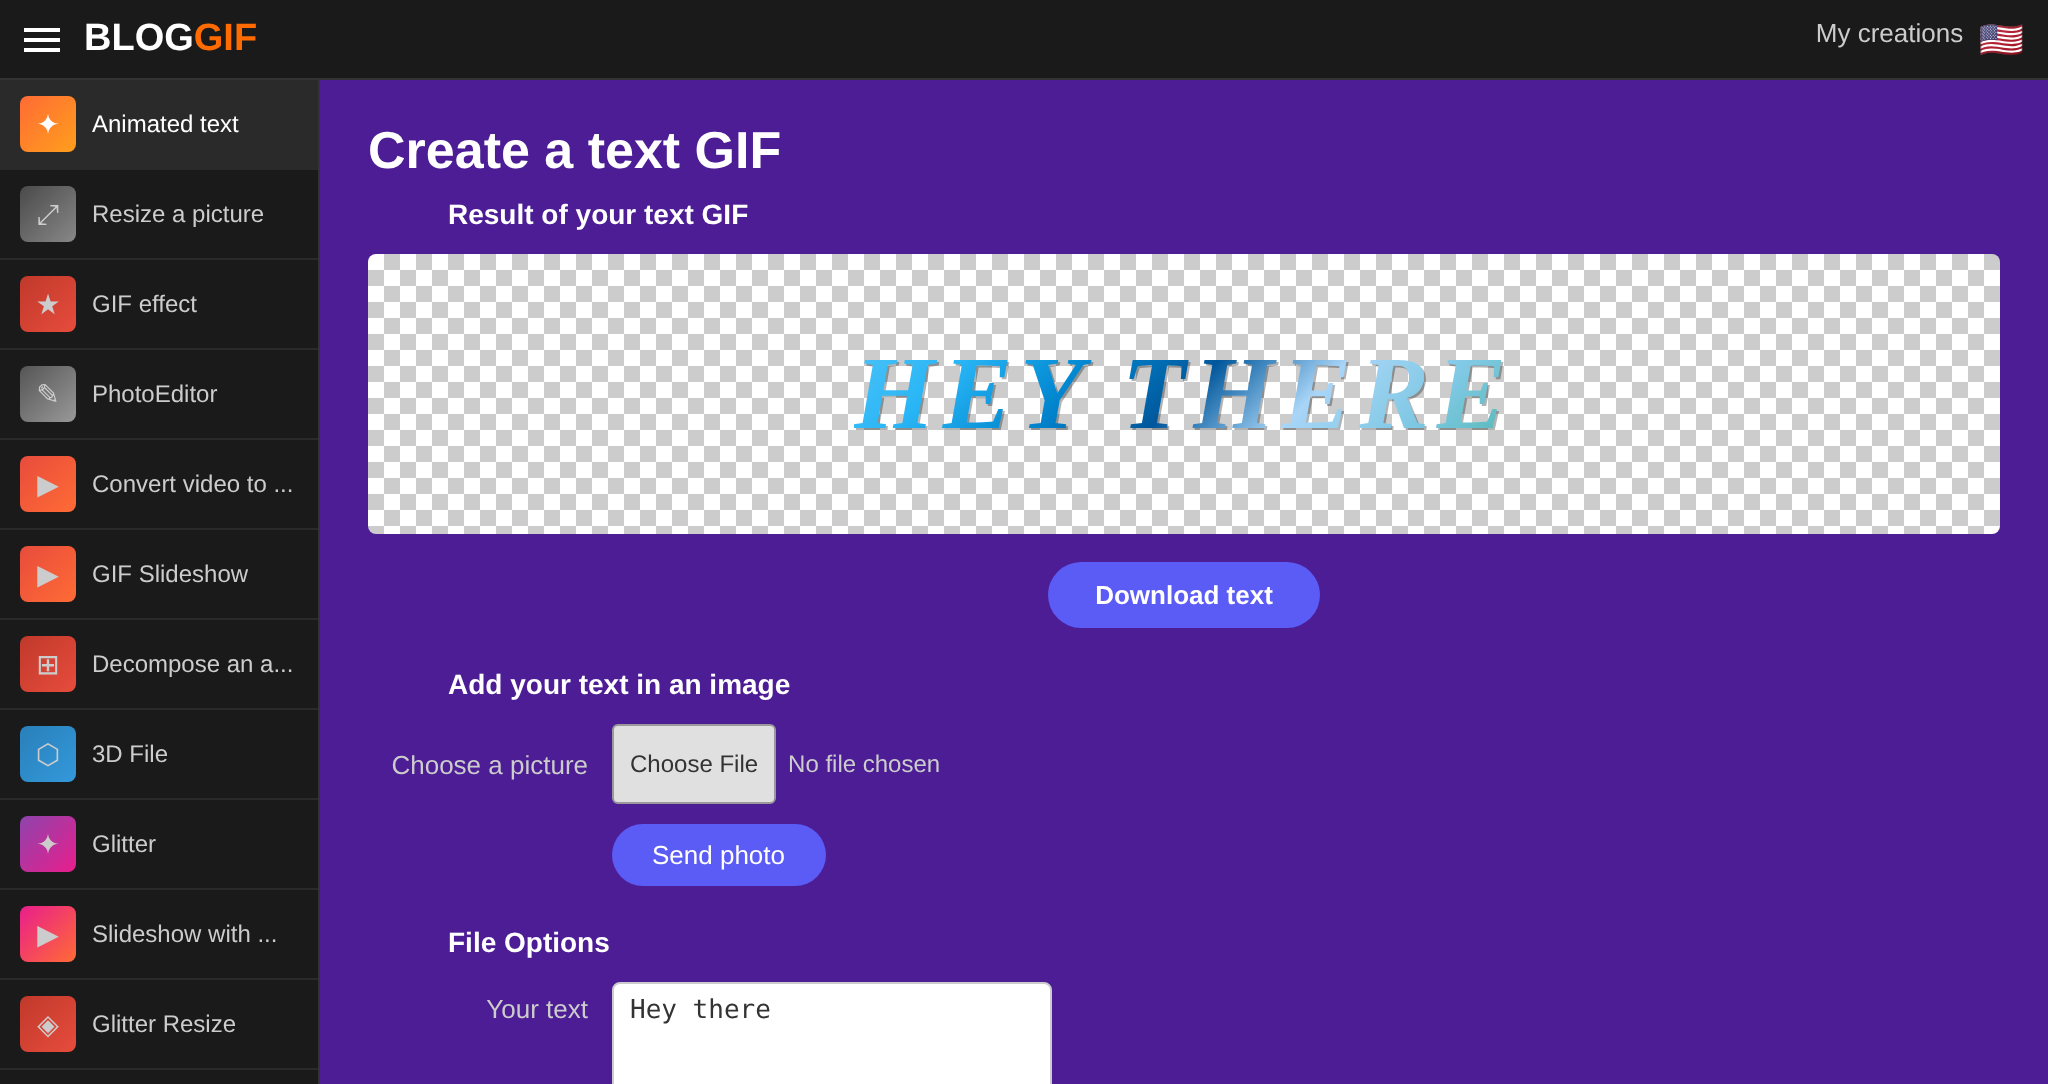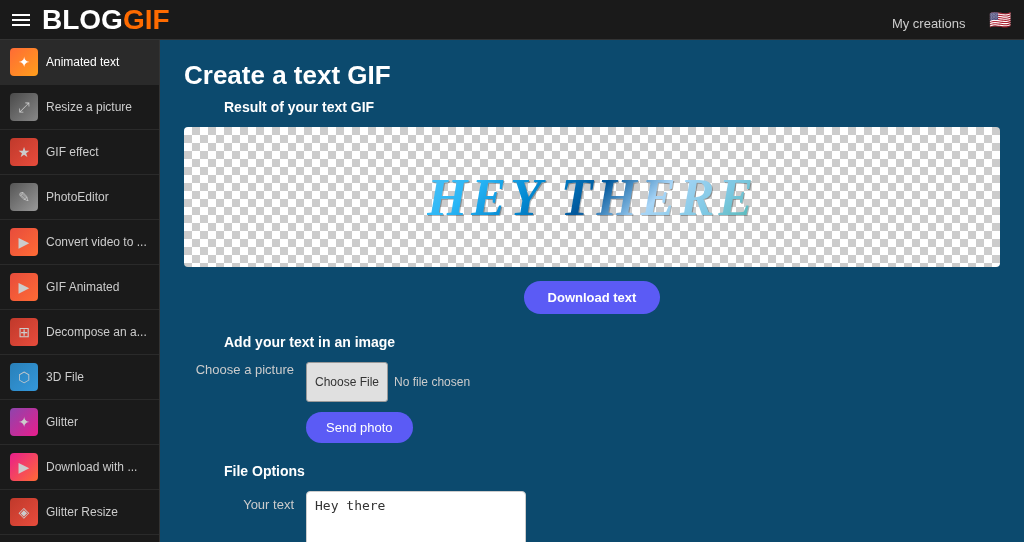--- a/index.html
+++ b/index.html
@@ -12,23 +12,23 @@
       display: flex;
       align-items: center;
       padding: 0 12px;
       justify-content: space-between;
       flex-shrink: 0;
       border-bottom: 1px solid #333;
     }
     .header-left { display: flex; align-items: center; gap: 12px; }
     .hamburger { display: flex; flex-direction: column; gap: 3px; cursor: pointer; }
     .hamburger span { display: block; width: 18px; height: 2px; background: #fff; }
-    .logo { font-size: 28px; font-weight: bold; color: #fff; }
+    .logo { font-size: 19px; font-weight: bold; color: #fff; }
     .logo span { color: #ff6b00; }
-    .header-right { display: flex; align-items: flex-end; gap: 24px; font-size: 13px; color: #ccc; }
+    .header-right { display: flex; align-items: flex-start; gap: 8px; font-size: 13px; color: #ccc; }
     .flag { font-size: 18px; }
 
     
     .layout { display: flex; flex: 1; overflow: hidden; }
 
     
     .sidebar {
       width: 160px;
       background: #1a1a1a;
       overflow-y: auto;
@@ -70,21 +70,21 @@
     .icon-3d-cube { background: linear-gradient(135deg, #2980b9, #3498db); }
     .icon-glitter { background: linear-gradient(135deg, #8e44ad, #e91e8c); }
     .icon-slideshow-with { background: linear-gradient(135deg, #e91e8c, #ff6b35); }
     .icon-glitter-frame { background: linear-gradient(135deg, #c0392b, #e74c3c); }
 
     
     .main-content {
       flex: 1;
       overflow-y: auto;
       padding: 20px 24px;
-      background: #0c4a6e;
+      background: #4c1d95;
     }
     .main-content::-webkit-scrollbar { width: 6px; }
     .main-content::-webkit-scrollbar-track { background: #111; }
     .main-content::-webkit-scrollbar-thumb { background: #444; }
 
     .page-title { font-size: 26px; font-weight: bold; color: #fff; margin-bottom: 8px; }
     .page-description { font-size: 13px; color: #aaa; margin-bottom: 20px; line-height: 1.5; }
 
     .section-title { font-size: 14px; font-weight: bold; color: #fff; margin-bottom: 12px; margin-left: 40px; }
 
@@ -125,20 +125,21 @@
       border-radius: 20px;
       font-size: 13px;
       font-weight: bold;
       cursor: pointer;
     }
 
     
     .add-image-section { margin-bottom: 20px; }
     .form-row {
       display: flex;
+      align-items: center;
       gap: 12px;
       margin-bottom: 10px;
     }
     .form-label { font-size: 13px; color: #ccc; min-width: 110px; text-align: right; }
     .file-input-wrapper {
       display: flex;
       align-items: center;
       gap: 6px;
       font-size: 12px;
       color: #ccc;
@@ -232,37 +233,37 @@
       <div class="sidebar-item">
       <div class="sidebar-icon icon-photo-editor">✎</div>
       <span>PhotoEditor</span>
     </div>
       <div class="sidebar-item">
       <div class="sidebar-icon icon-convert">▶</div>
       <span>Convert video to ...</span>
     </div>
       <div class="sidebar-item">
       <div class="sidebar-icon icon-gif-slideshow">▶</div>
-      <span>GIF Animated</span>
+      <span>GIF Slideshow</span>
     </div>
       <div class="sidebar-item">
       <div class="sidebar-icon icon-decompose">⊞</div>
       <span>Decompose an a...</span>
     </div>
       <div class="sidebar-item">
       <div class="sidebar-icon icon-3d-cube">⬡</div>
       <span>3D File</span>
     </div>
       <div class="sidebar-item">
       <div class="sidebar-icon icon-glitter">✦</div>
       <span>Glitter</span>
     </div>
       <div class="sidebar-item">
       <div class="sidebar-icon icon-slideshow-with">▶</div>
-      <span>Download with ...</span>
+      <span>Slideshow with ...</span>
     </div>
       <div class="sidebar-item">
       <div class="sidebar-icon icon-glitter-frame">◈</div>
       <span>Glitter Resize</span>
     </div>
       <div class="sidebar-item">
       
       
     </div>
     </div>

